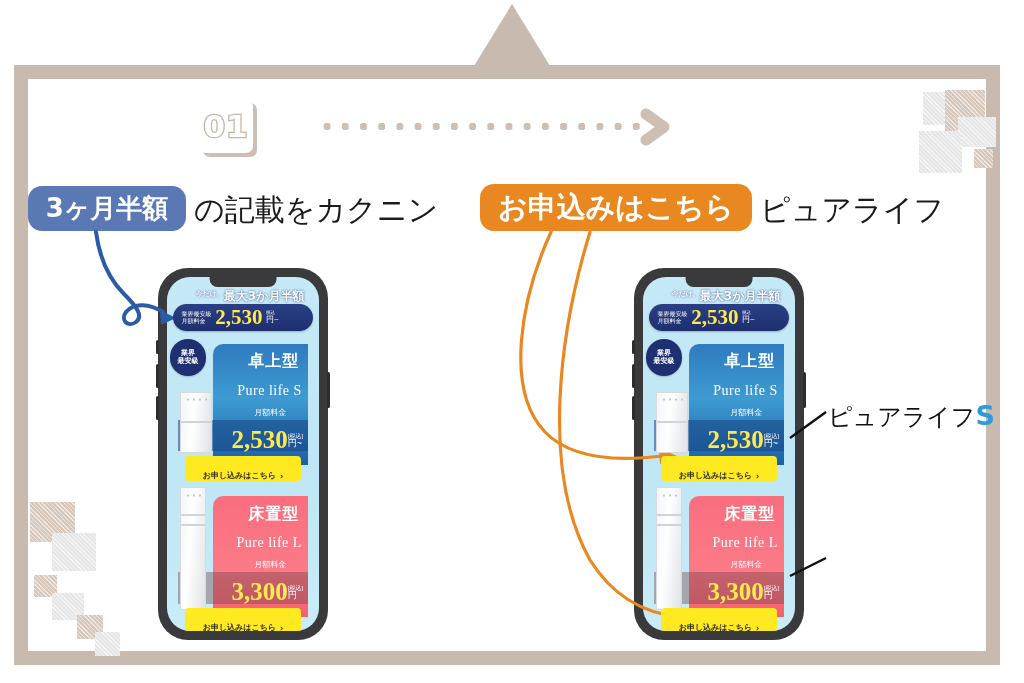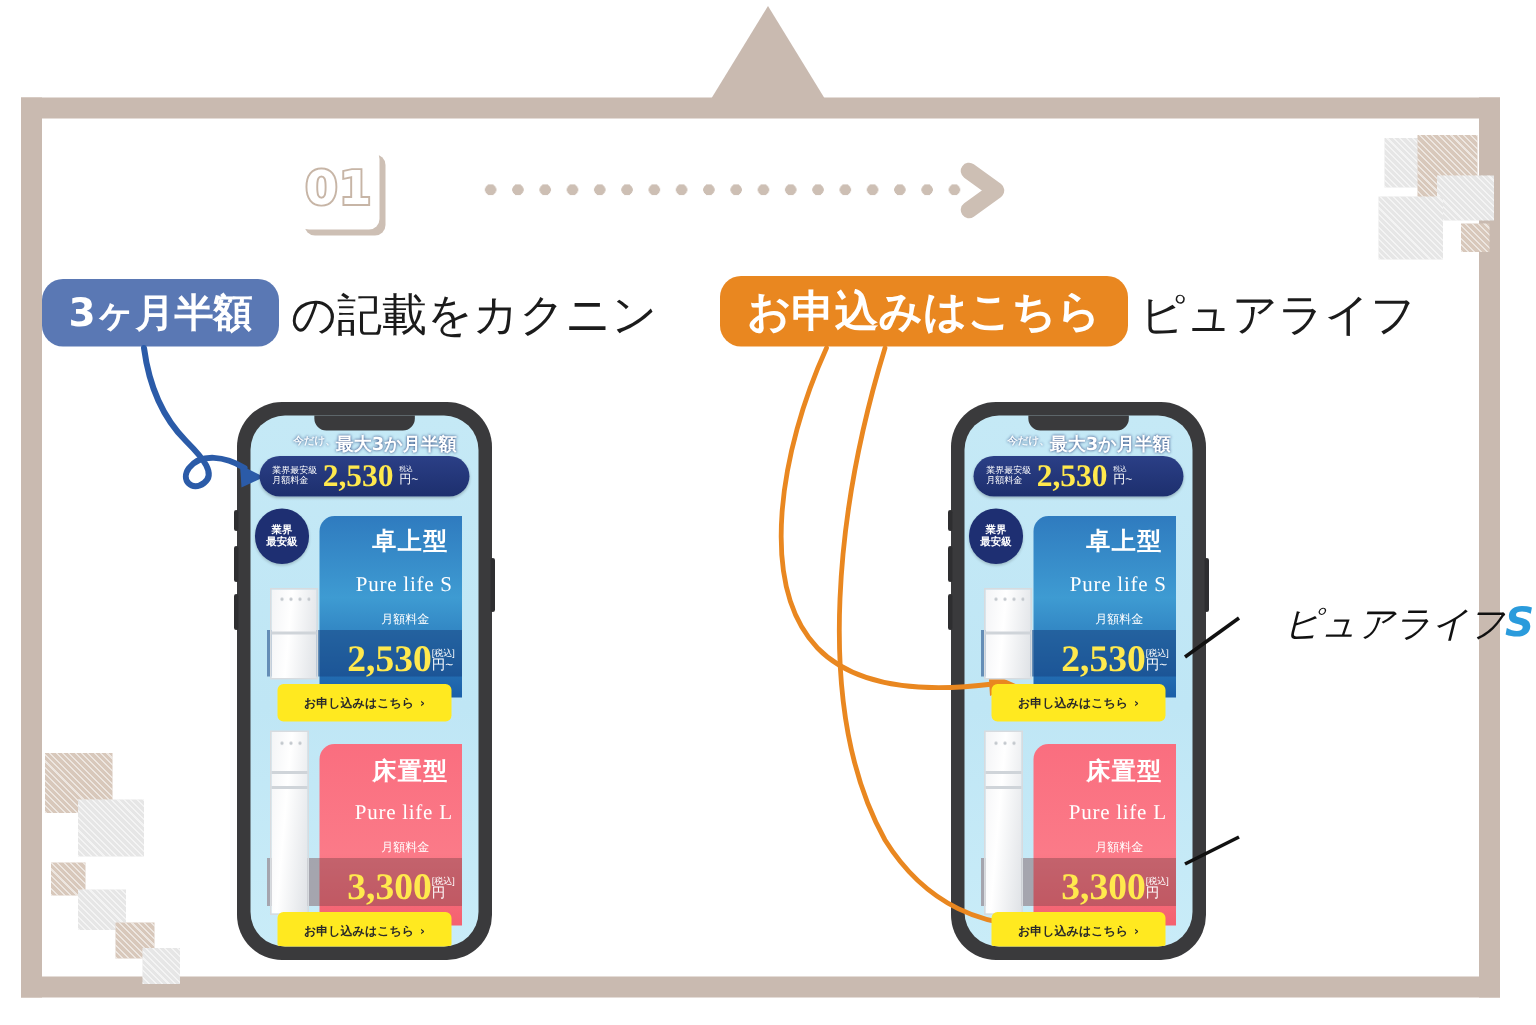--- a/index.html
+++ b/index.html
@@ -119,21 +119,21 @@
   .card .pnum { color:#ffe94d; font-family:"Liberation Serif", serif; font-weight:700; line-height:.95; }
   .card .punit { color:#ffffff; display:flex; flex-direction:column; line-height:1.05; }
 
   .card .device { position:absolute; left:2%; background:linear-gradient(95deg,#f3f4f6,#ffffff 40%,#dfe2e6); border:1px solid #d7dbdf; }
   .card .device .seam { position:absolute; left:0; right:0; background:#cfd4d9; height:2px; }
   .card .device .dots5 { position:absolute; left:14%; right:14%; height:5px; top:7%;
     background-image:radial-gradient(circle,#c3c8cd 1px, rgba(0,0,0,0) 1.2px); background-size:6px 5px; }
 
   .cta {
     position:absolute; background:#ffe920; border-radius:4px;
-    display:flex; align-items:center; justify-content:center; gap:4px;
+    display:flex; align-items:flex-end; justify-content:center; gap:4px;
     color:#2a2a2a; font-weight:700; font-family:"DejaVu Sans", sans-serif;
     z-index:5;
   }
   .cta .chev { color:#2a2a2a; }
 
   .badge-round {
     position:absolute; border-radius:50%; background:#1e2f72; color:#fff;
     display:flex; flex-direction:column; align-items:center; justify-content:center;
     font-family:"DejaVu Sans", sans-serif; font-weight:700; line-height:1.12;
     z-index:5; box-shadow:0 1px 2px rgba(0,0,0,.2);
@@ -333,21 +333,21 @@
           <div class="seam" style="top:30%;"></div>
         </div>
       </div>
       <div class="cta" style="left:12%; right:12%; top:93.5%; height:7%; font-size:8px;">
         <span>お申し込みはこちら</span>
         <span class="chev">›</span>
       </div>
     </div>
   </div>
 
-  <div class="sidelabel" style="left:856px; top:400px; font-size:24px;font-style:italic;">
+  <div class="sidelabel" style="left:828px; top:400px; font-size:24px;">
     <span>ピュアライフ</span><span class="mark" style="color:#2a9bdc; font-size:27px;">S</span>
   </div>
 
   <svg class="ovl" viewBox="0 0 1024 683">
 
     <path d="M96 232 C 100 262, 112 282, 124 294
              C 136 306, 144 316, 136 322
              C 128 328, 120 320, 126 312
              C 134 302, 150 304, 163 312" fill="none" stroke="#2b5ba8" stroke-width="4" stroke-linecap="round"></path>
     <polygon points="176,318 160,310 161,325" fill="#2b5ba8"></polygon>

